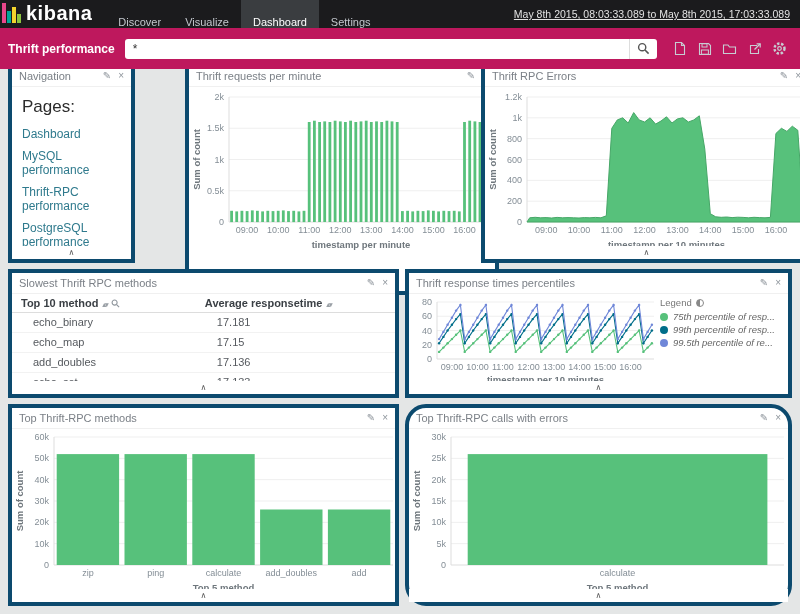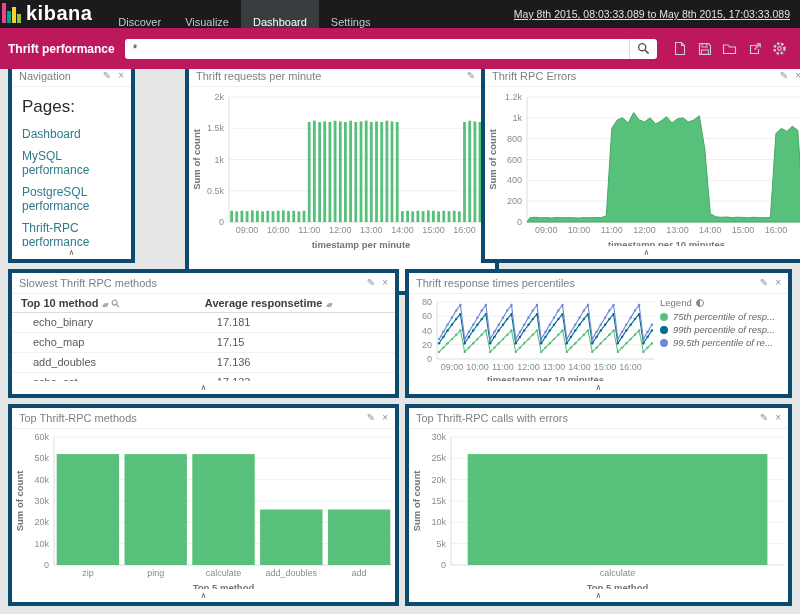--- a/index.html
+++ b/index.html
@@ -60,21 +60,21 @@
   .legend-label { white-space:nowrap; overflow:hidden;font-style:italic; }
   
   svg text { font-family:"Liberation Sans", sans-serif; }
   
   #p-nav         { left:8px;   top:62px;  width:127px; height:201px; }
   #p-requests    { left:141px; top:62px;  width:314px; height:233px;margin-left:44px; }
   #p-errors      { left:461px; top:62px;  width:331px; height:201px;margin-left:20px; }
   #p-slowest     { left:8px;   top:269px; width:391px; height:129px; }
   #p-percentiles { left:405px; top:269px; width:387px; height:129px; }
   #p-top-methods { left:8px;   top:404px; width:391px; height:202px; }
-  #p-top-errors  { left:405px; top:404px; width:387px; height:202px; }
+  #p-top-errors  { left:405px; top:404px; width:387px; height:202px;border-radius:21px; }
 </style>
 </head>
 <body>
 
 <div class="navbar">
   <div class="brand">
     <div class="brand-bars">
       <div class="bar b1"></div>
       <div class="bar b2"></div>
       <div class="bar b3"></div>
@@ -143,22 +143,22 @@
     <span class="panel-actions">
       <span class="picon">✎</span>
       <span class="picon">×</span>
     </span>
   </div>
   <div class="panel-body pad">
     <div class="nav-heading">Pages:</div>
     <div>
         <a href="#" class="nav-link">Dashboard</a>
         <a href="#" class="nav-link">MySQL performance</a>
+        <a href="#" class="nav-link">Thrift-RPC performance</a>
         <a href="#" class="nav-link">PostgreSQL performance</a>
-        <a href="#" class="nav-link">Thrift-RPC performance</a>
       </div>
   </div>
   <div class="collapse-bar">∧</div>
 </div>
 
 <div class="panel" id="p-requests">
   <div class="panel-header">
     <span class="panel-title">Thrift requests per minute</span>
     <span class="panel-actions">
       <span class="picon">✎</span>

